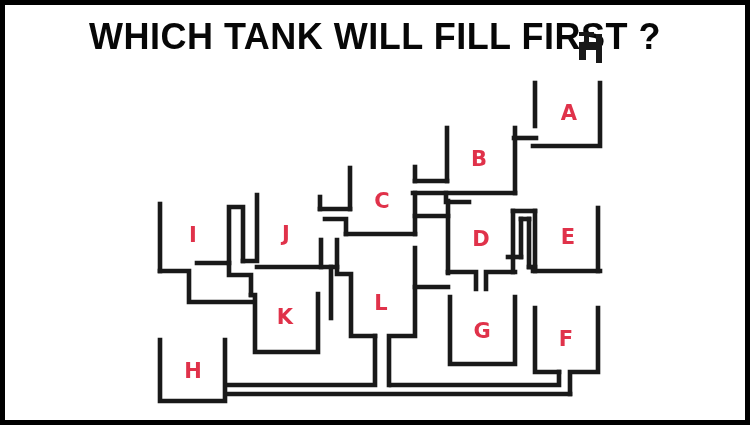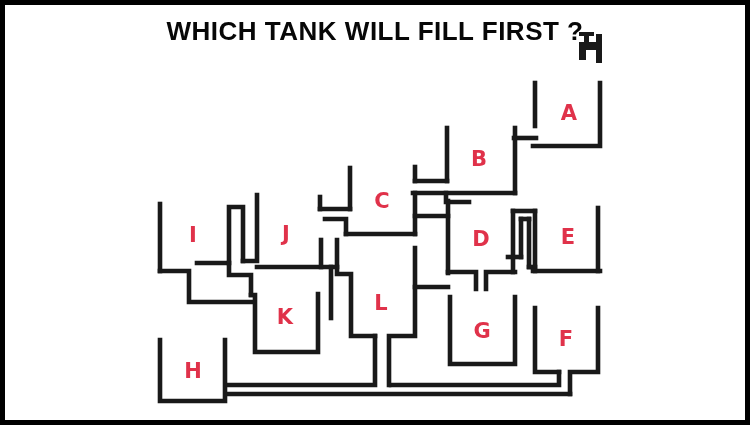--- a/index.html
+++ b/index.html
@@ -9,21 +9,21 @@
     background:#ffffff;
     border:5px solid #000;
     box-sizing:border-box;
     overflow:hidden;
     font-family:"Liberation Sans", sans-serif;
   }
   #title{
     position:absolute;
     left:0; right:0; top:11px;
     text-align:center;
-    font-size:26px;
+    font-size:36px;
     font-weight:700;
     letter-spacing:0.5px;
     color:#070707;
     font-family:"Liberation Sans", sans-serif;
   }
   #diagram-svg{position:absolute;left:0;top:0;}
   .tank-label{
     font-family:"DejaVu Sans", sans-serif;
     font-weight:bold;
     font-size:21px;

